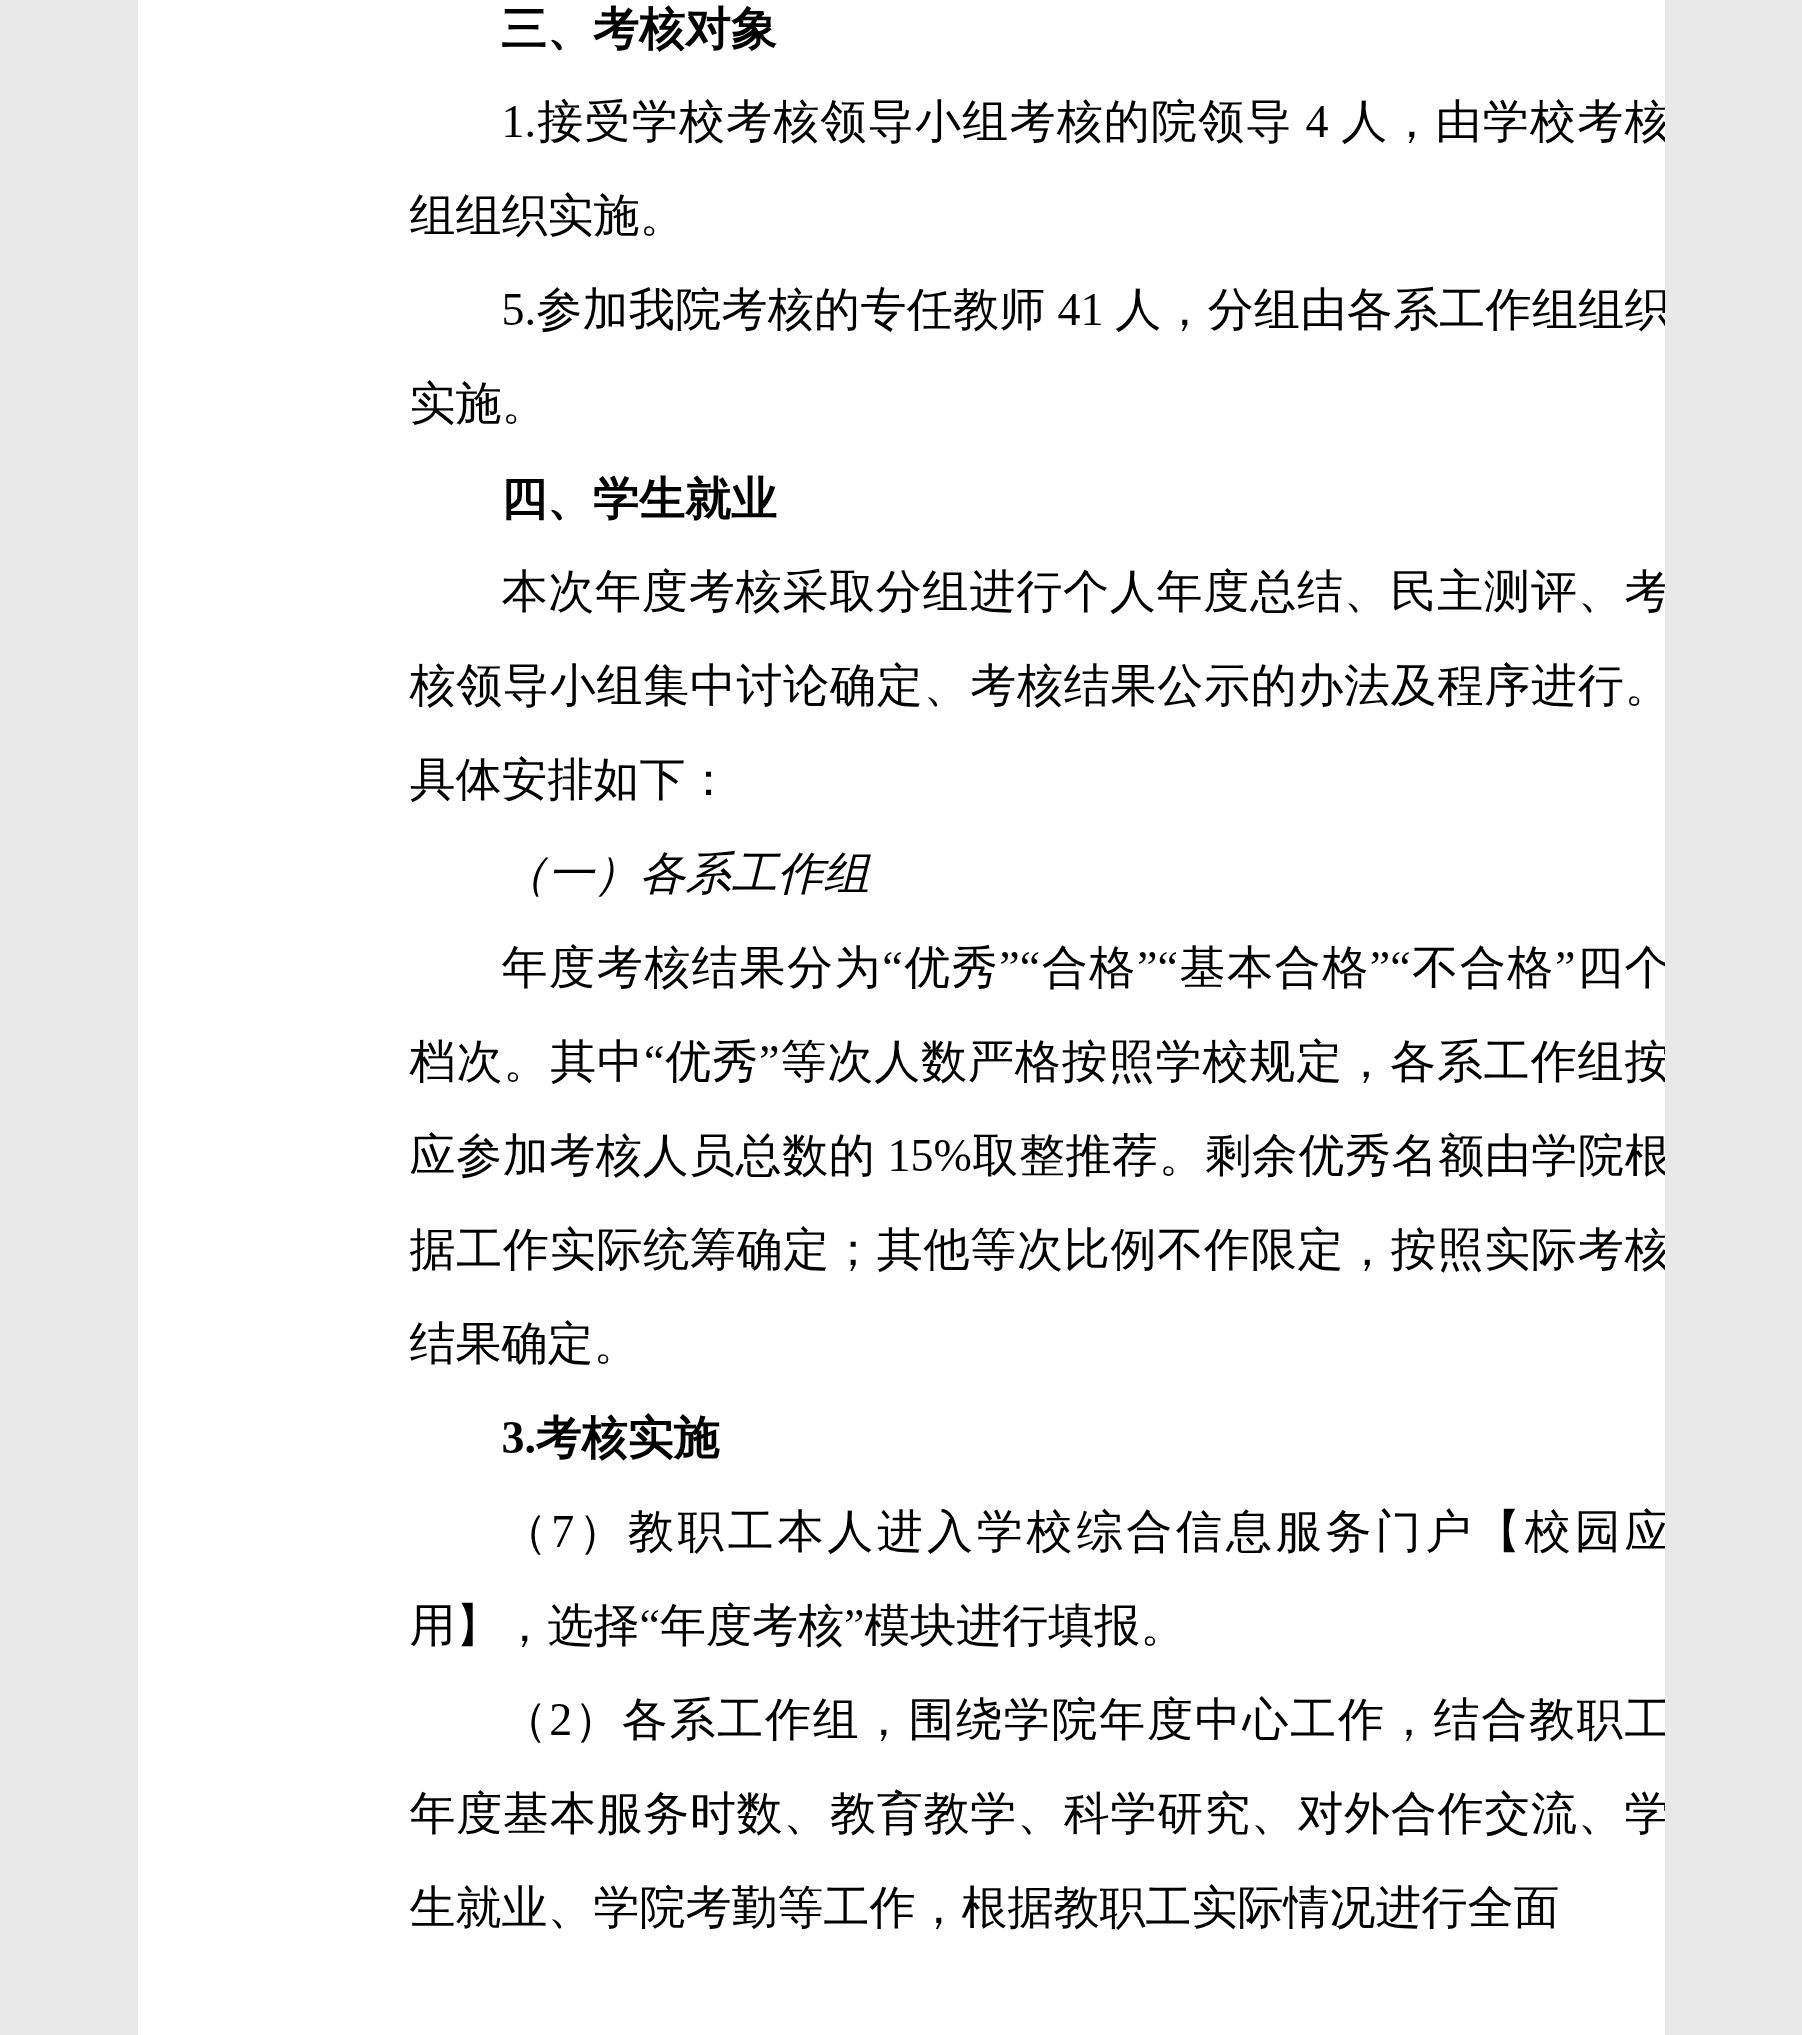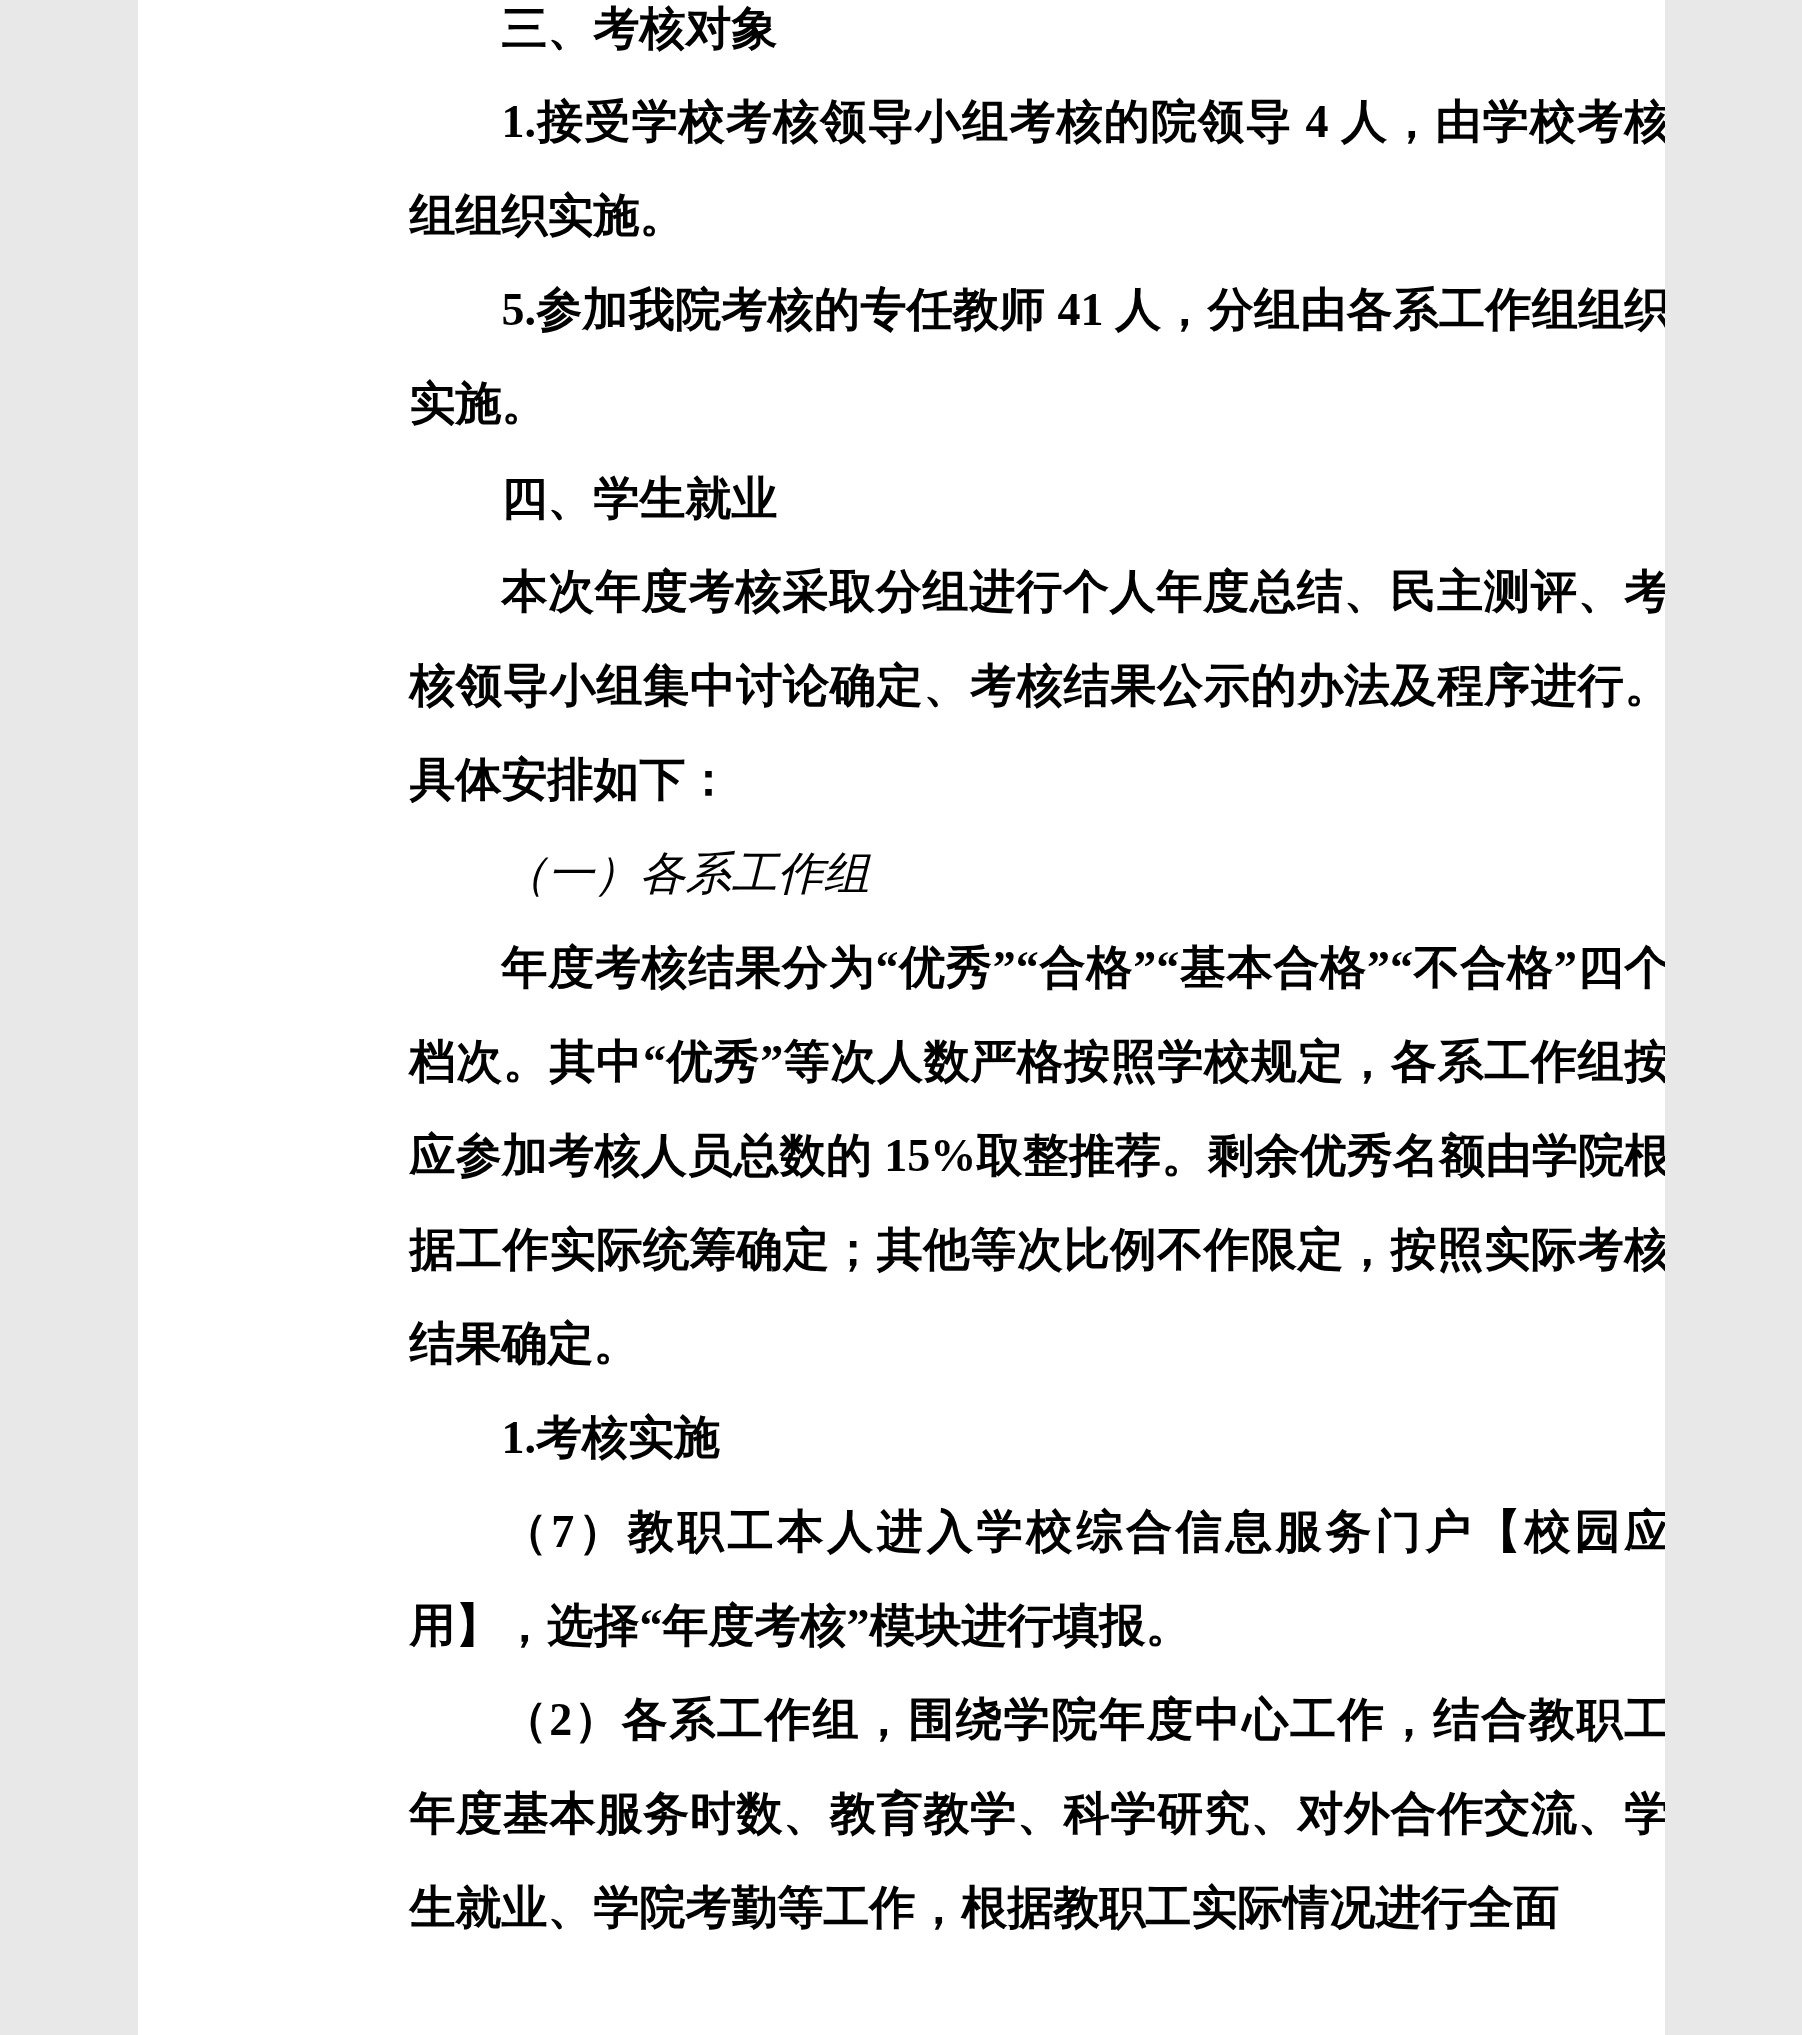--- a/index.html
+++ b/index.html
@@ -40,33 +40,33 @@
   p.kai {
     font-style: italic;
     font-weight: normal;
   }
   
   p.h2 {
     font-weight: bold;
     font-family: "Liberation Serif", "DejaVu Serif", serif;
   }
   p.body {
-    font-weight: bold;
+    font-weight: normal;
   }
 </style>
 </head>
 <body>
 
 <div class="page">
   <div class="content">
     <p class="h1">三、考核对象</p>
     <p class="body">1.接受学校考核领导小组考核的院领导 4 人，由学校考核组组织实施。</p>
     <p class="body">5.参加我院考核的专任教师 41 人，分组由各系工作组组织实施。</p>
     <p class="h1">四、学生就业</p>
     <p class="body">本次年度考核采取分组进行个人年度总结、民主测评、考核领导小组集中讨论确定、考核结果公示的办法及程序进行。具体安排如下：</p>
     <p class="kai">（一）各系工作组</p>
     <p class="body">年度考核结果分为“优秀”“合格”“基本合格”“不合格”四个档次。其中“优秀”等次人数严格按照学校规定，各系工作组按应参加考核人员总数的 15%取整推荐。剩余优秀名额由学院根据工作实际统筹确定；其他等次比例不作限定，按照实际考核结果确定。</p>
-    <p class="h2">1.考核实施</p>
+    <p class="h2">3.考核实施</p>
     <p class="body">（7）教职工本人进入学校综合信息服务门户【校园应用】，选择“年度考核”模块进行填报。</p>
     <p class="body">（2）各系工作组，围绕学院年度中心工作，结合教职工年度基本服务时数、教育教学、科学研究、对外合作交流、学生就业、学院考勤等工作，根据教职工实际情况进行全面</p>
   </div>
 </div>
 
 
 </body></html>

